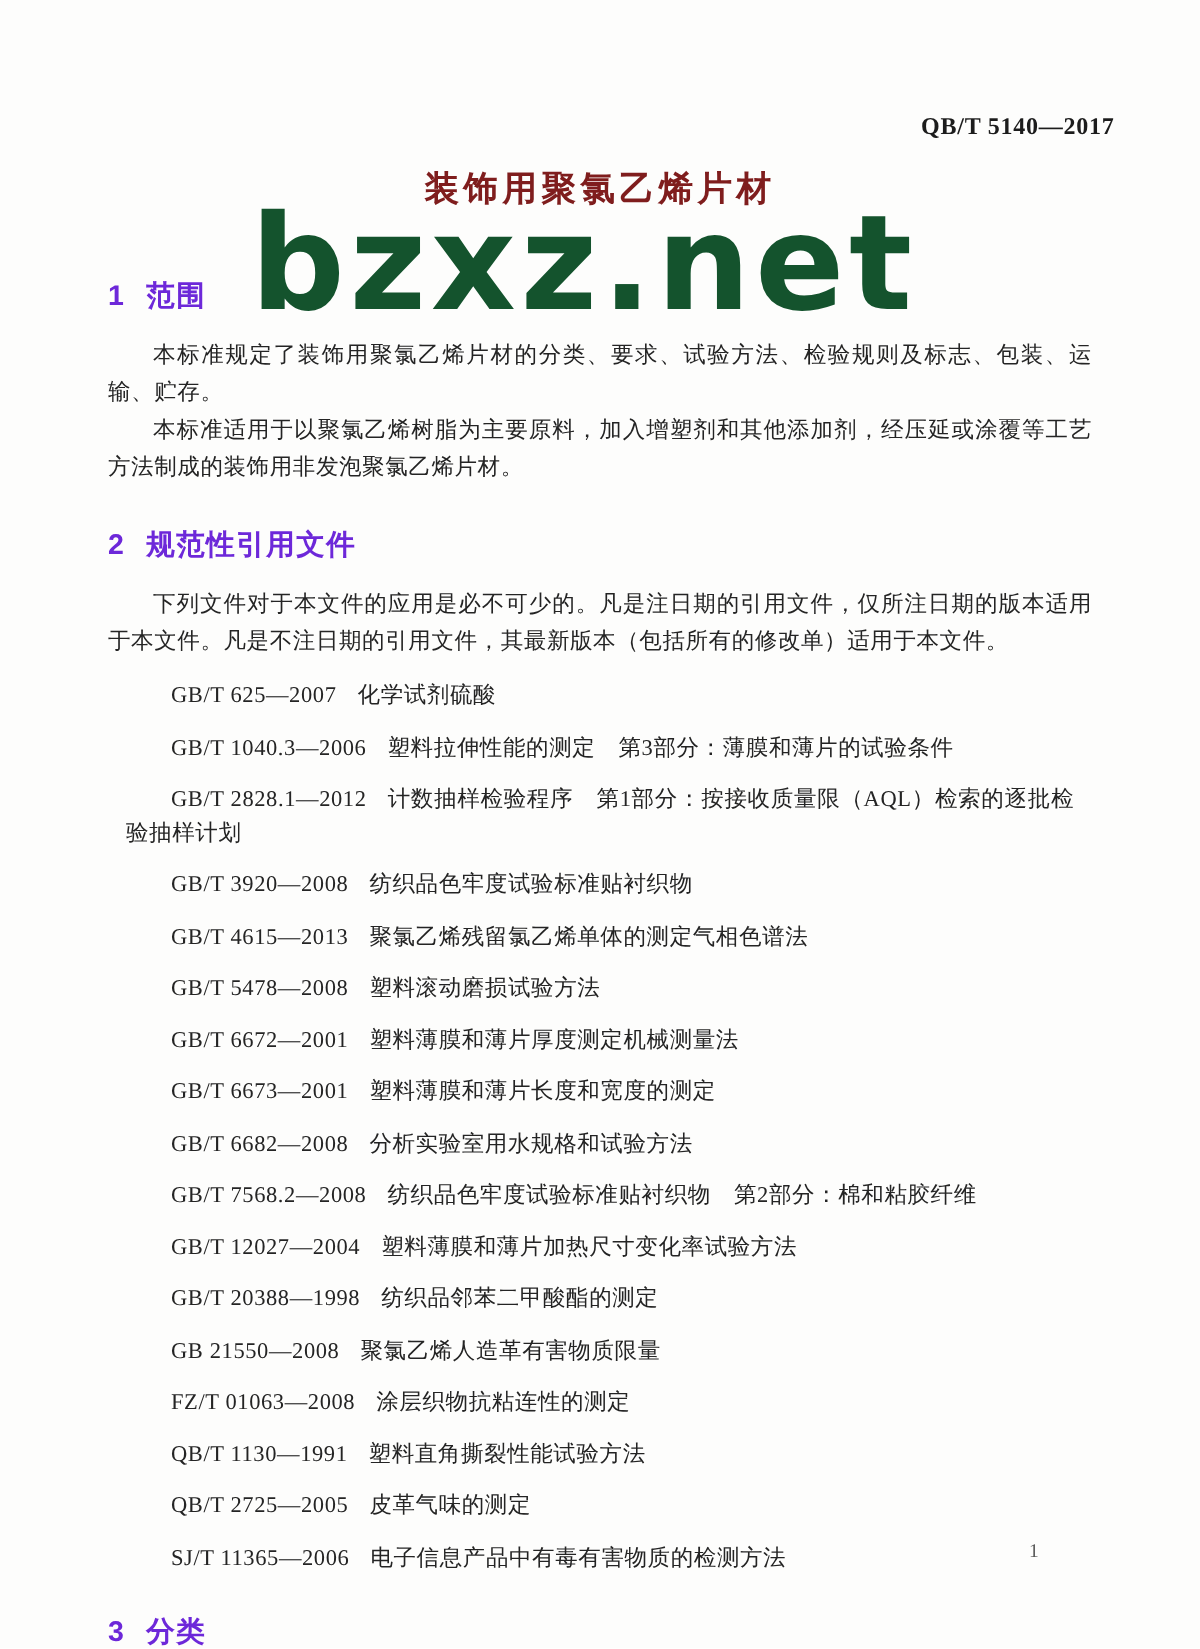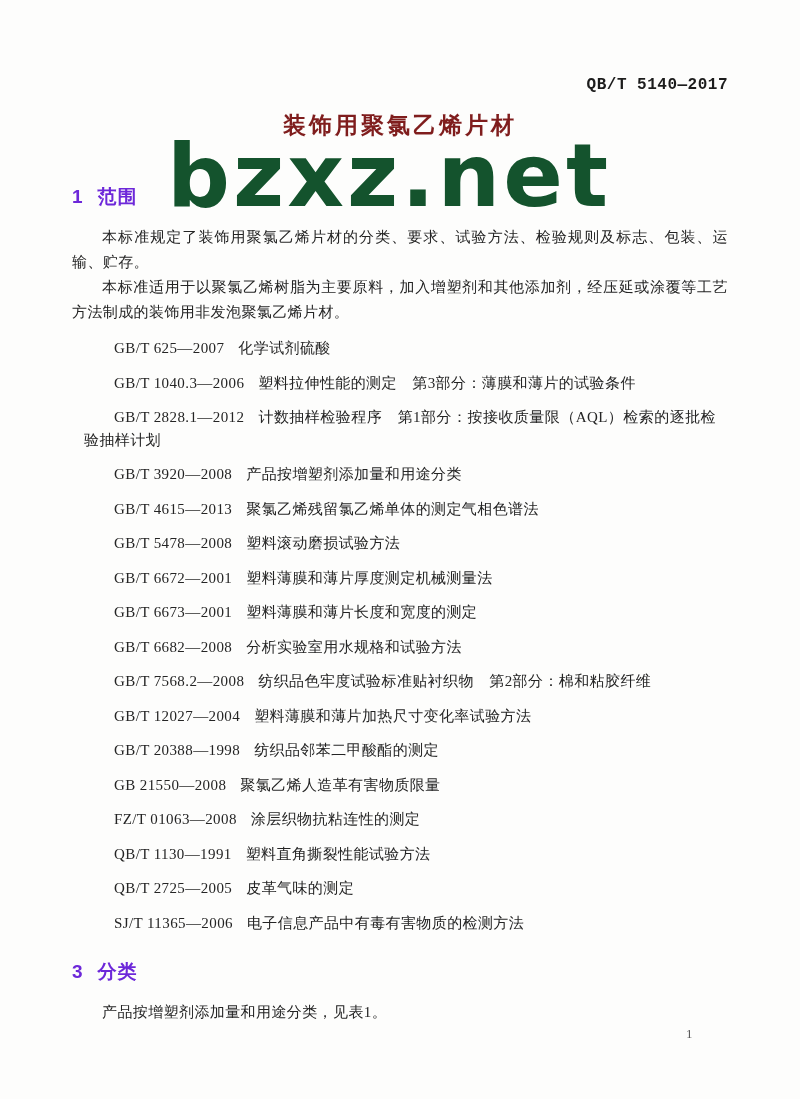--- a/index.html
+++ b/index.html
@@ -24,23 +24,23 @@
     font-size: 88px;
     letter-spacing: 3px;
     color: #14532d;
     white-space: nowrap;
     user-select: none;
     margin-left: 17px;
   }
   .header-code {
     position: absolute;
     top: 76px;
-    right: 72px;
+    right: 57px;
     z-index: 1;
-    font-family: Liberation Mono, monospace;
+    font-family: Liberation Serif, serif;
     font-weight: 700;
     font-size: 16px;
     letter-spacing: 0.5px;
     color: #1c1c1c;
   }
   .content {
     position: relative;
     z-index: 1;
     padding: 0 72px;
   }
@@ -106,31 +106,33 @@
 
     <h1 class="doc-title">装饰用聚氯乙烯片材</h1>
 
     <div class="section">
       <h2 class="sec-heading"><span class="sec-num">1</span><span>范围</span></h2>
       <p class="para">本标准规定了装饰用聚氯乙烯片材的分类、要求、试验方法、检验规则及标志、包装、运输、贮存。</p>
       <p class="para">本标准适用于以聚氯乙烯树脂为主要原料，加入增塑剂和其他添加剂，经压延或涂覆等工艺方法制成的装饰用非发泡聚氯乙烯片材。</p>
     </div>
 
     <div class="section">
+      <h2 class="sec-heading"><span class="sec-num">2</span><span>规范性引用文件</span></h2>
+      <p class="para">下列文件对于本文件的应用是必不可少的。凡是注日期的引用文件，仅所注日期的版本适用于本文件。凡是不注日期的引用文件，其最新版本（包括所有的修改单）适用于本文件。</p>
       <div class="ref-list">
 
           <p class="ref"><span class="ref-code">GB/T 625—2007</span><span class="ref-title">化学试剂硫酸</span></p>
 
 
           <p class="ref"><span class="ref-code">GB/T 1040.3—2006</span><span class="ref-title">塑料拉伸性能的测定　第3部分：薄膜和薄片的试验条件</span></p>
 
           <p class="ref"><span class="ref-code">GB/T 2828.1—2012</span><span class="ref-title">计数抽样检验程序　第1部分：按接收质量限（AQL）检索的逐批检验抽样计划</span></p>
 
 
-          <p class="ref"><span class="ref-code">GB/T 3920—2008</span><span class="ref-title">产品按增塑剂添加量和用途分类</span></p>
+          <p class="ref"><span class="ref-code">GB/T 3920—2008</span><span class="ref-title">纺织品色牢度试验标准贴衬织物</span></p>
 
 
           <p class="ref"><span class="ref-code">GB/T 4615—2013</span><span class="ref-title">聚氯乙烯残留氯乙烯单体的测定气相色谱法</span></p>
 
           <p class="ref"><span class="ref-code">GB/T 5478—2008</span><span class="ref-title">塑料滚动磨损试验方法</span></p>
 
           <p class="ref"><span class="ref-code">GB/T 6672—2001</span><span class="ref-title">塑料薄膜和薄片厚度测定机械测量法</span></p>
 
           <p class="ref"><span class="ref-code">GB/T 6673—2001</span><span class="ref-title">塑料薄膜和薄片长度和宽度的测定</span></p>
 

